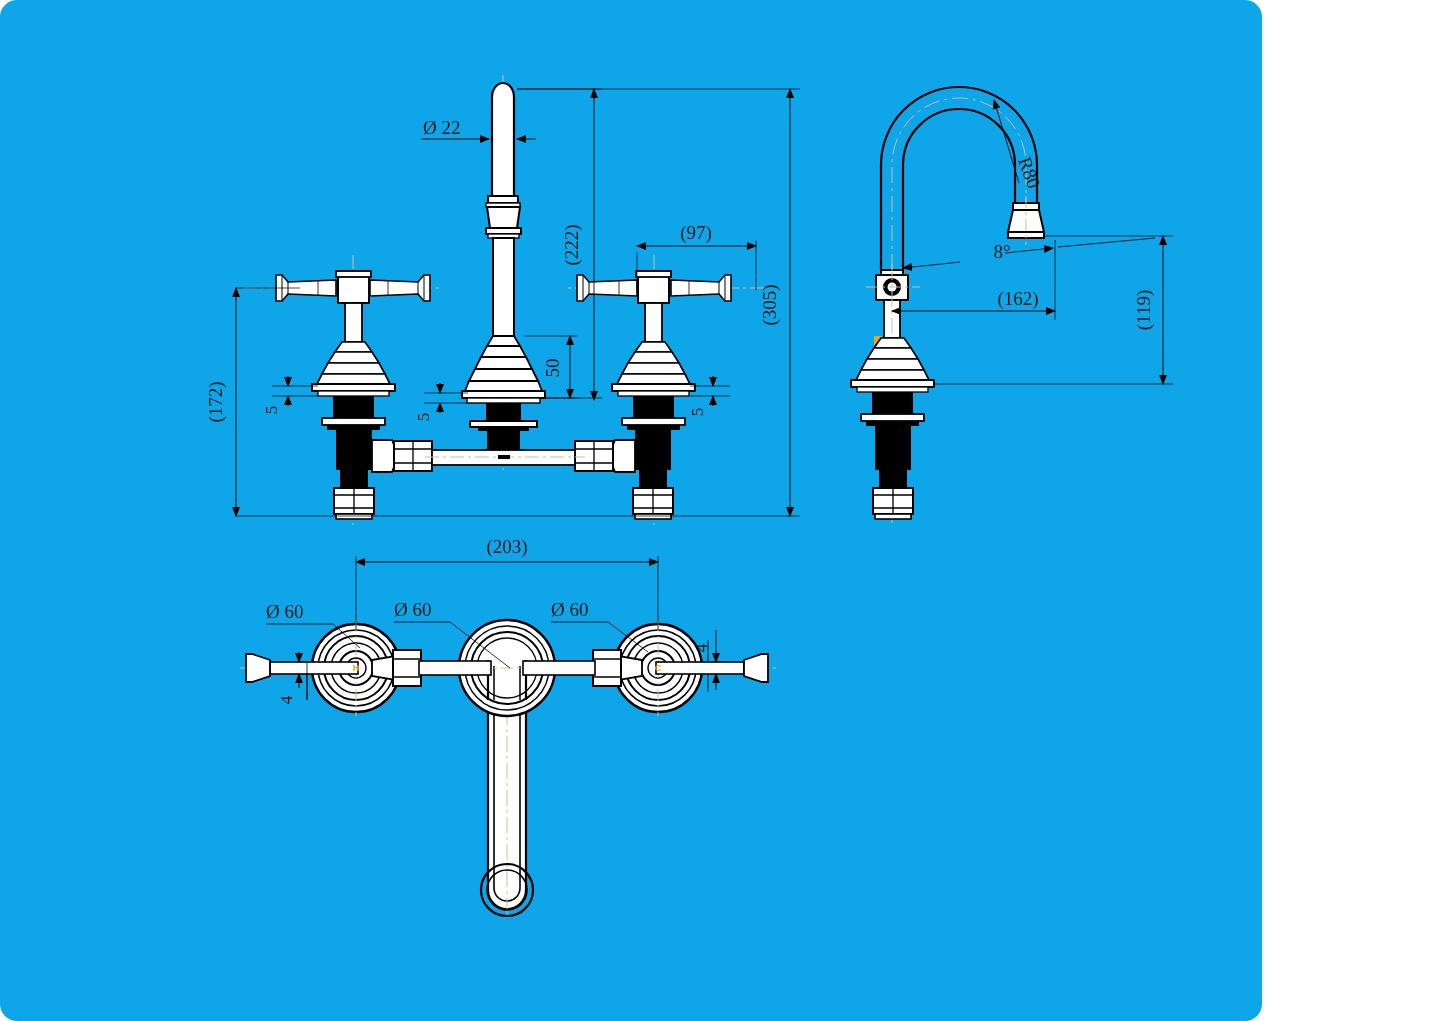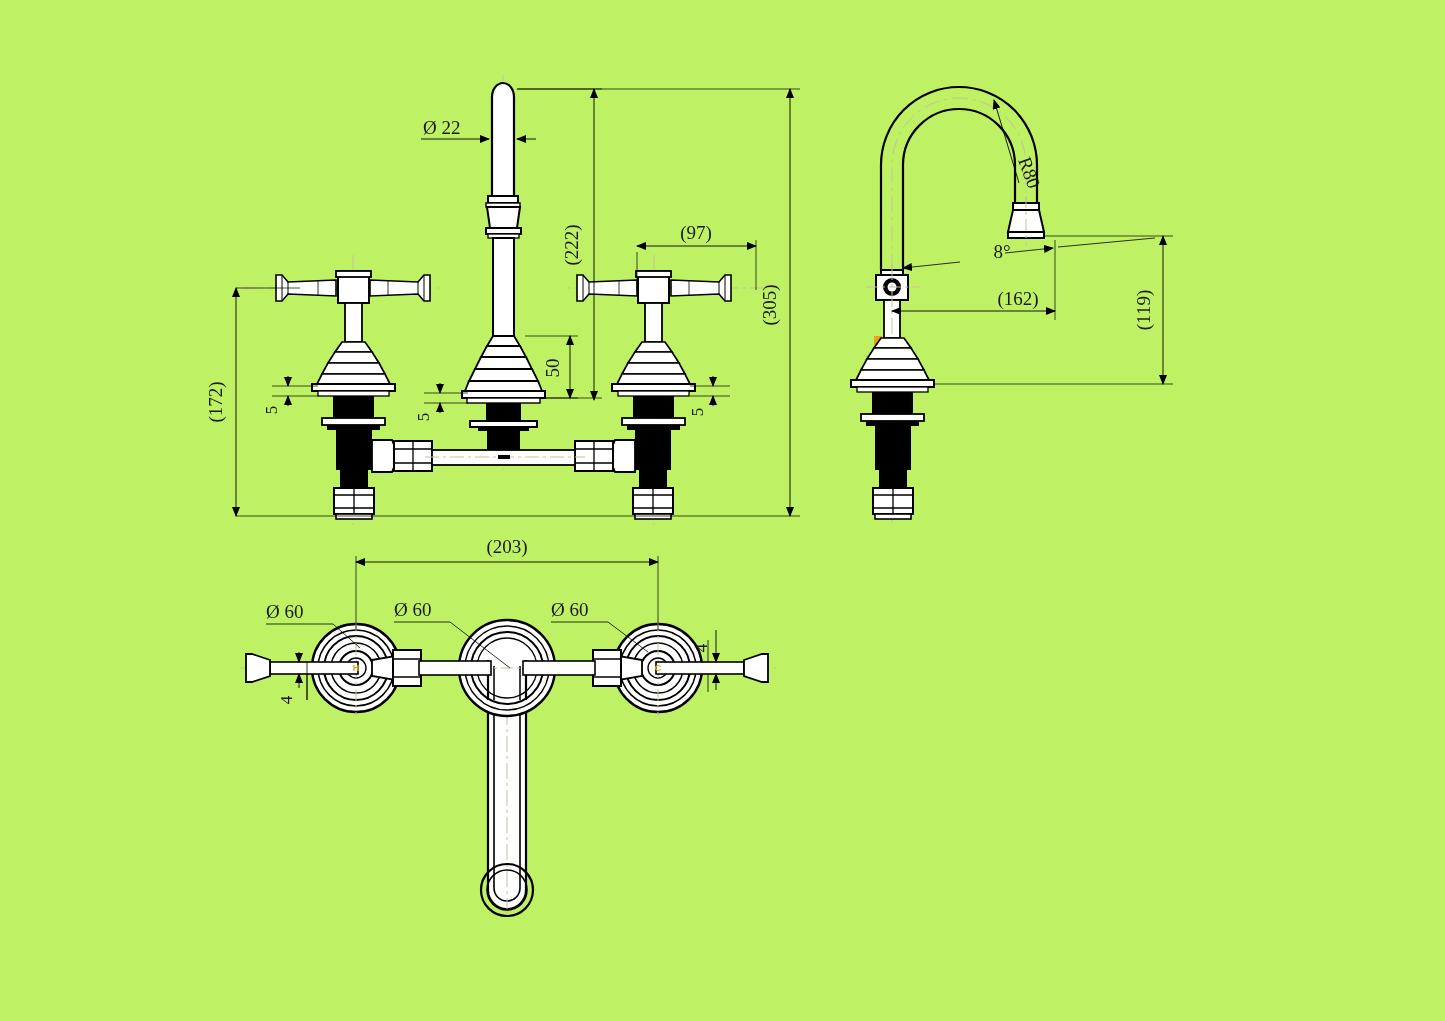--- a/index.html
+++ b/index.html
@@ -1,18 +1,18 @@
 <!DOCTYPE html>
 <html><head>
 <meta charset="utf-8">
 <title>Faucet Technical Drawing</title>
 <style>
   html,body{margin:0;padding:0;background:#ffffff;}
   body{width:1445px;height:1021px;font-family:"Liberation Serif",serif;overflow:hidden;}
-  #sheet{position:relative;width:1445px;height:1021px;background:#bef264;}
+  #sheet{position:relative;width:1262px;height:1021px;background:#0ea5e9;border-radius:17px;}
   svg{display:block;}
   .dimtxt{font-family:"Liberation Serif",serif;font-size:19px;fill:#1a1a1a;}
   .dimtxt-sm{font-family:"Liberation Serif",serif;font-size:17px;fill:#1a1a1a;}
   .hotmark{font-family:"Liberation Sans",sans-serif;font-size:9px;font-weight:bold;fill:#e8a317;}
 </style>
 </head>
 <body>
 
 <div id="sheet">
 

